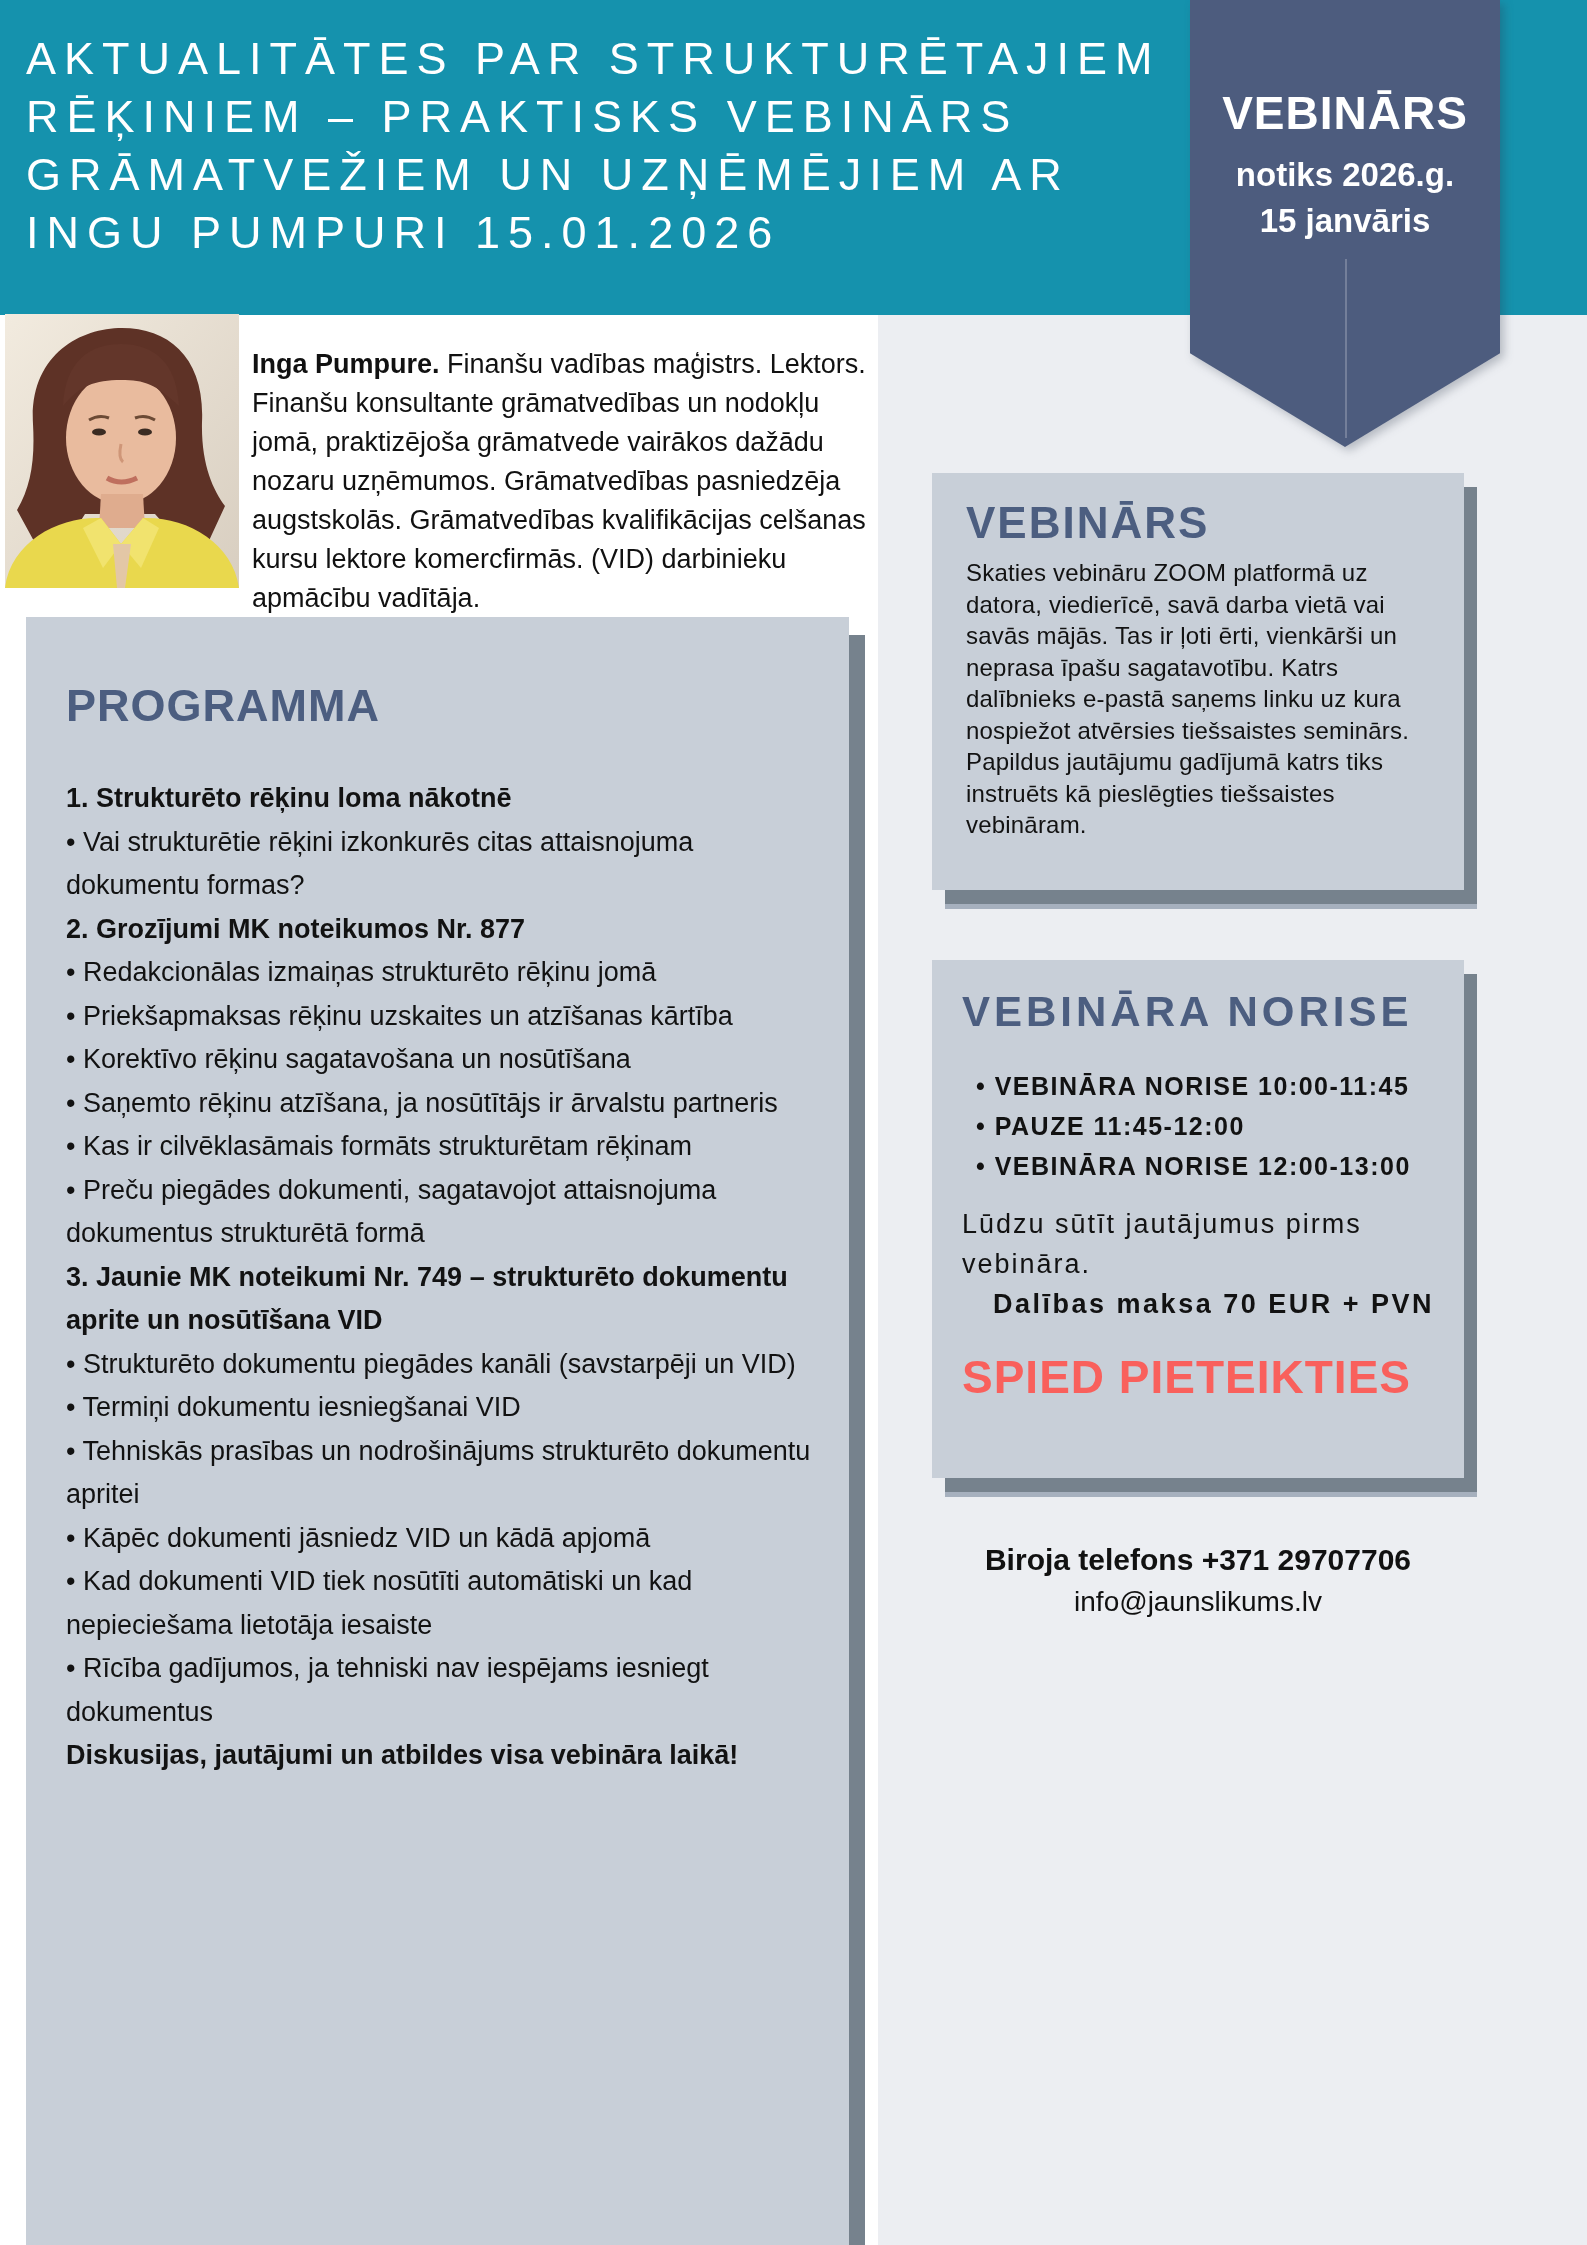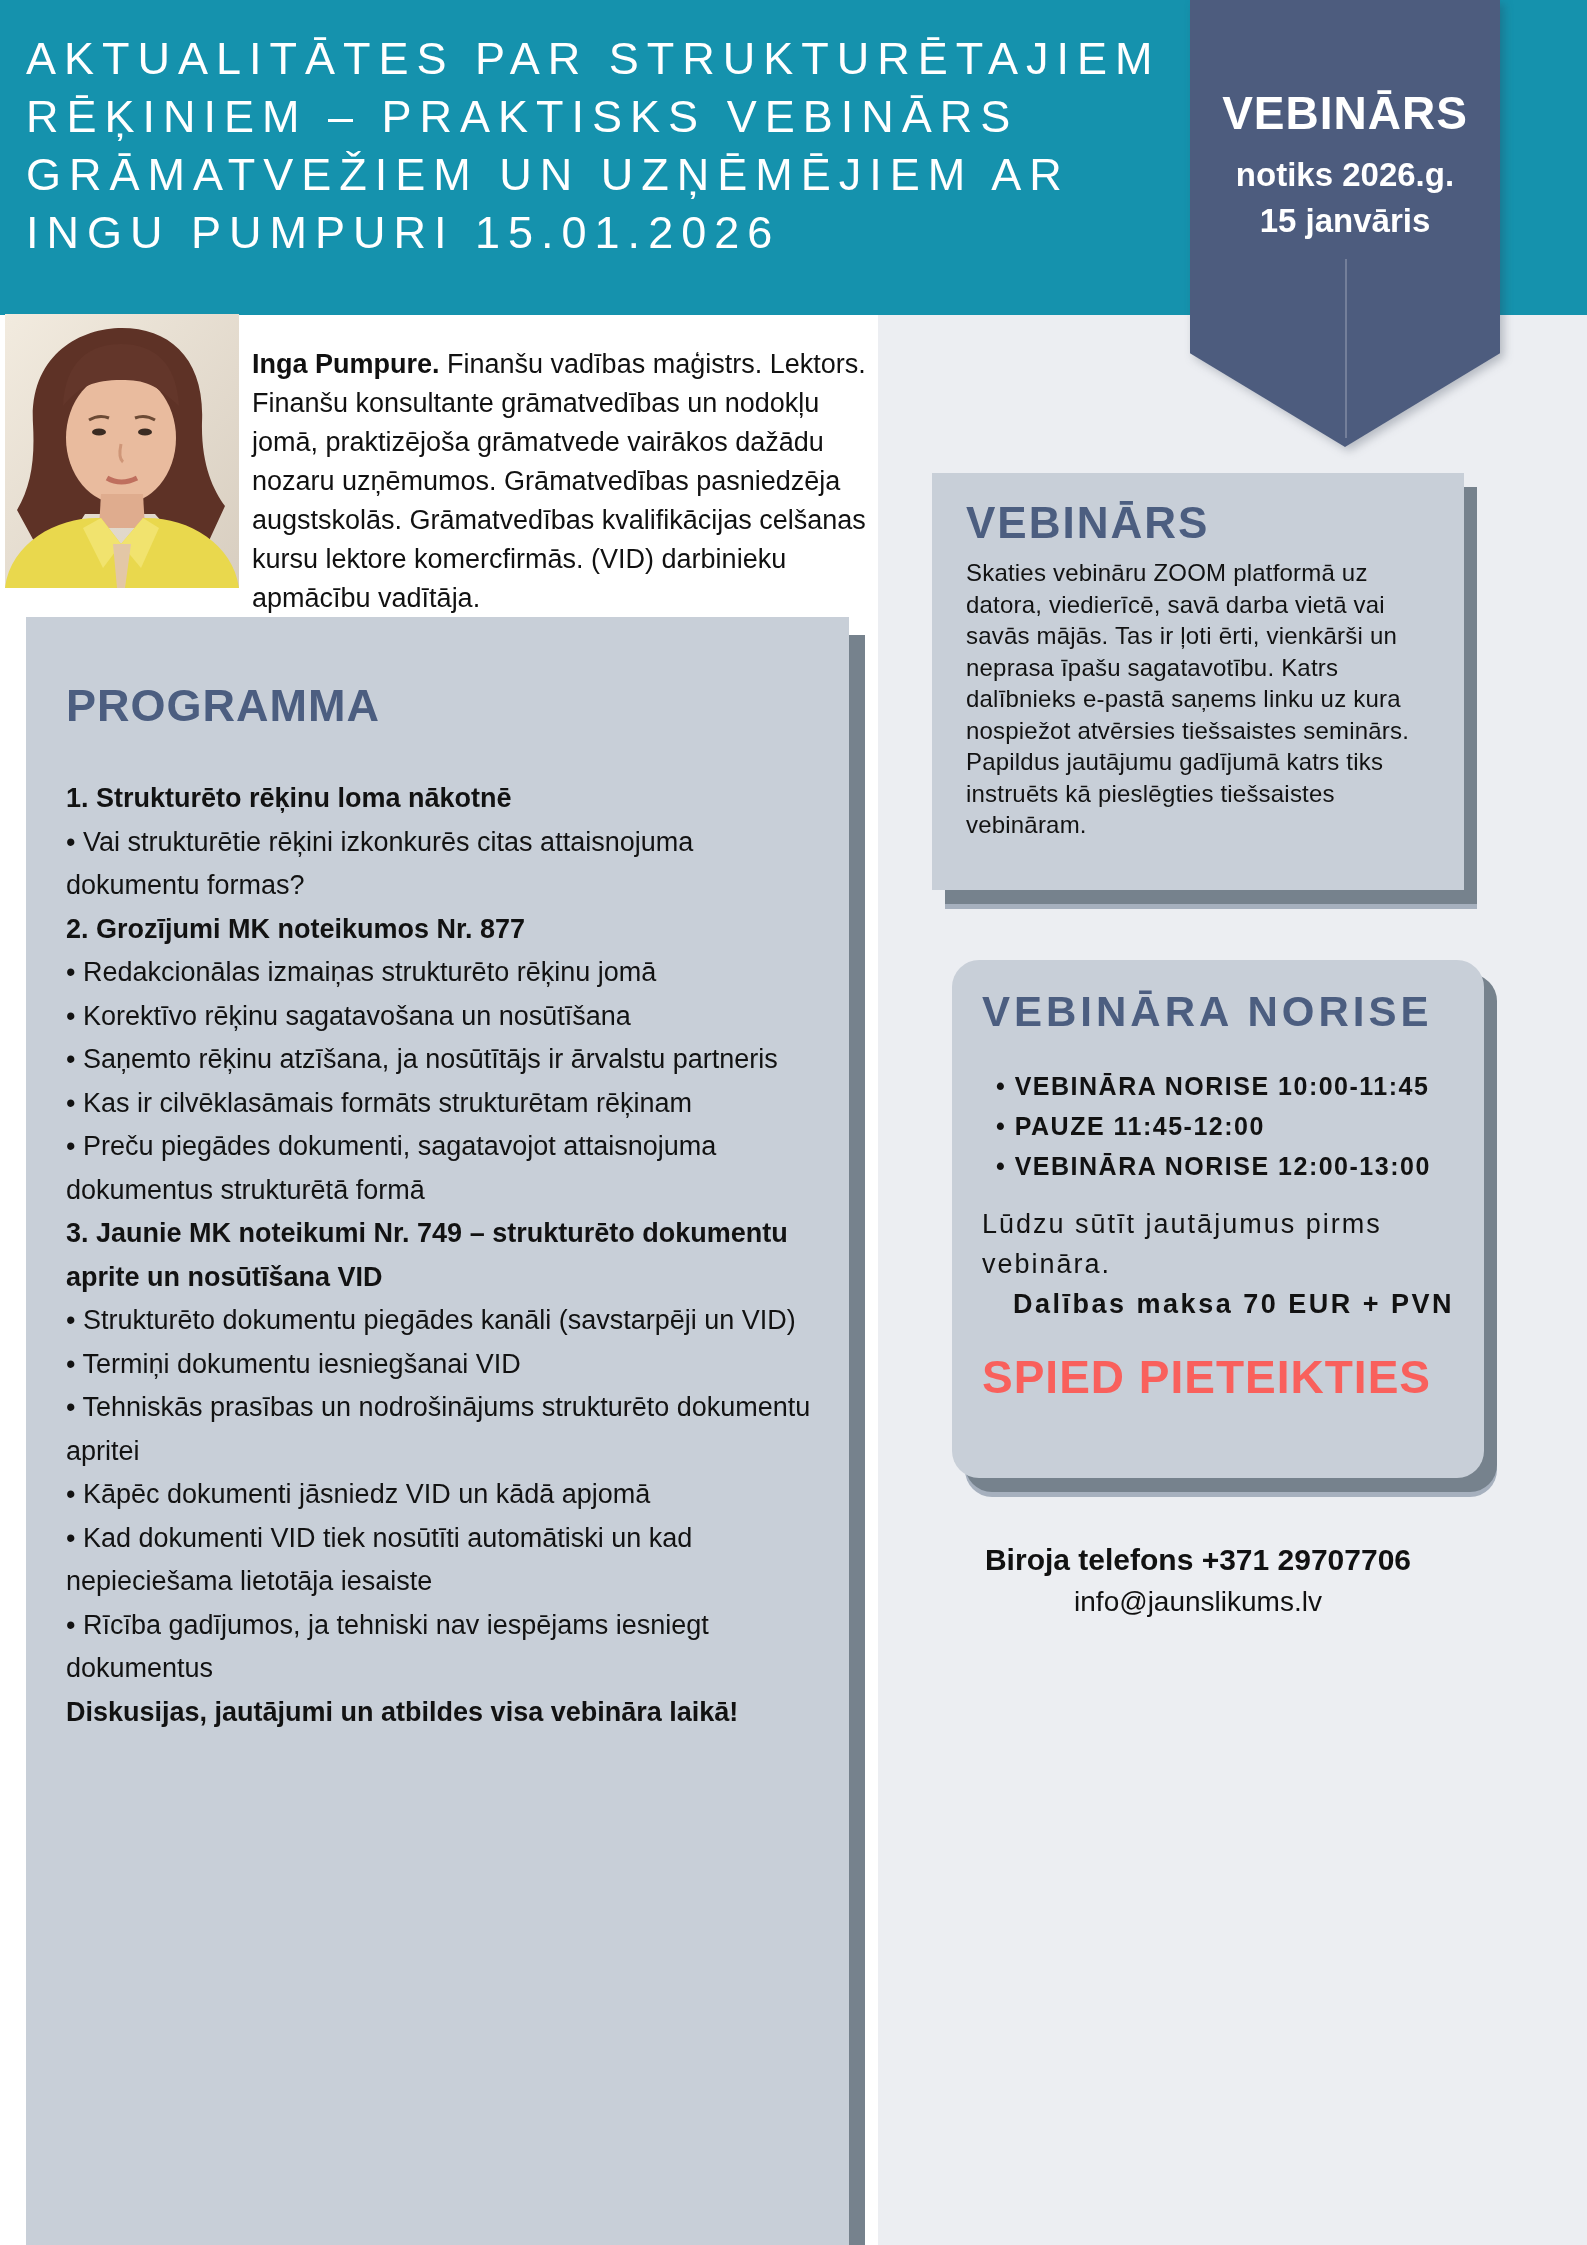--- a/index.html
+++ b/index.html
@@ -45,23 +45,23 @@
   .prog-list .item.bold{font-weight:700;}
 
   
   .box-vebinars{left:932px;top:473px;width:532px;height:417px;
                 box-shadow:13px 14px 0 #76828d,13px 19px 0 #a6b0be;
                 padding:26px 34px 0 34px;}
   .box-vebinars .box-title{font-size:44px;line-height:48px;letter-spacing:2px;}
   .vebinars-body{margin-top:10px;font-size:24px;line-height:31.5px;color:#121212;letter-spacing:.2px;}
 
   
-  .box-norise{left:952px;top:960px;width:532px;height:518px;
+  .box-norise{left:932px;top:960px;width:532px;height:518px;
               box-shadow:13px 14px 0 #76828d,13px 19px 0 #a6b0be;
-              padding:28px 30px 16px 30px;border-radius:27px;}
+              padding:28px 30px 16px 30px;}
   .box-norise .box-title{font-size:42px;line-height:48px;letter-spacing:4px;}
   .schedule{margin-top:30px;padding-left:14px;}
   .schedule .sched-item{font-size:25px;line-height:40px;font-weight:700;letter-spacing:1.5px;color:#121212;}
   .norise-note{margin-top:18px;font-size:27px;line-height:40px;color:#121212;letter-spacing:2px;}
   .norise-note .note-bold{font-weight:700;letter-spacing:2.5px;text-align:right;}
   .cta{margin-top:26px;text-align:left;font-size:46px;font-weight:700;letter-spacing:1px;color:#f9605c;cursor:pointer;}
 
   
   .contact{position:absolute;left:932px;top:1538px;width:532px;text-align:center;color:#111111;}
   .contact .phone{font-size:30px;font-weight:700;line-height:44px;}
@@ -126,20 +126,21 @@
 
   <p class="bio"><b>Inga Pumpure.</b><span> Finanšu vadības maģistrs. Lektors. Finanšu konsultante grāmatvedības un nodokļu jomā, praktizējoša grāmatvede vairākos dažādu nozaru uzņēmumos. Grāmatvedības pasniedzēja augstskolās. Grāmatvedības kvalifikācijas celšanas kursu lektore komercfirmās. (VID) darbinieku apmācību vadītāja.</span></p>
 
   <div class="cbox box-programma">
     <h2 class="box-title">PROGRAMMA</h2>
     <div class="prog-list">
       <div class="item bold">1. Strukturēto rēķinu loma nākotnē</div>
         <div class="item">• Vai strukturētie rēķini izkonkurēs citas attaisnojuma dokumentu formas?</div>
         <div class="item bold">2. Grozījumi MK noteikumos Nr. 877</div>
         <div class="item">• Redakcionālas izmaiņas strukturēto rēķinu jomā</div>
+        <div class="item">• Priekšapmaksas rēķinu uzskaites un atzīšanas kārtība</div>
         <div class="item">• Korektīvo rēķinu sagatavošana un nosūtīšana</div>
         <div class="item">• Saņemto rēķinu atzīšana, ja nosūtītājs ir ārvalstu partneris</div>
         <div class="item">• Kas ir cilvēklasāmais formāts strukturētam rēķinam</div>
         <div class="item">• Preču piegādes dokumenti, sagatavojot attaisnojuma dokumentus strukturētā formā</div>
         <div class="item bold">3. Jaunie MK noteikumi Nr. 749 – strukturēto dokumentu aprite un nosūtīšana VID</div>
         <div class="item">• Strukturēto dokumentu piegādes kanāli (savstarpēji un VID)</div>
         <div class="item">• Termiņi dokumentu iesniegšanai VID</div>
         <div class="item">• Tehniskās prasības un nodrošinājums strukturēto dokumentu apritei</div>
         <div class="item">• Kāpēc dokumenti jāsniedz VID un kādā apjomā</div>
         <div class="item">• Kad dokumenti VID tiek nosūtīti automātiski un kad nepieciešama lietotāja iesaiste</div>

